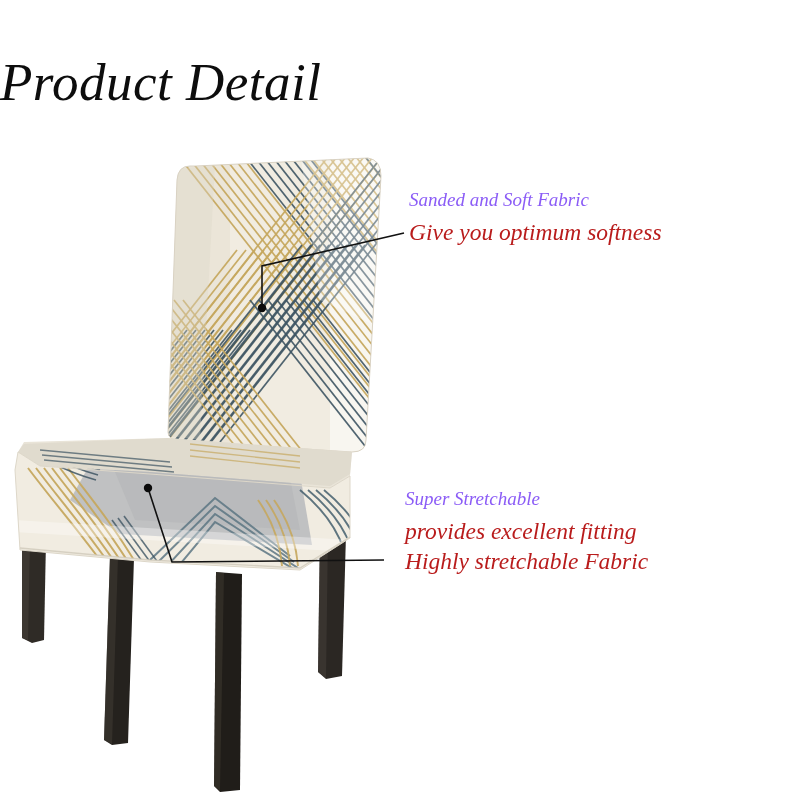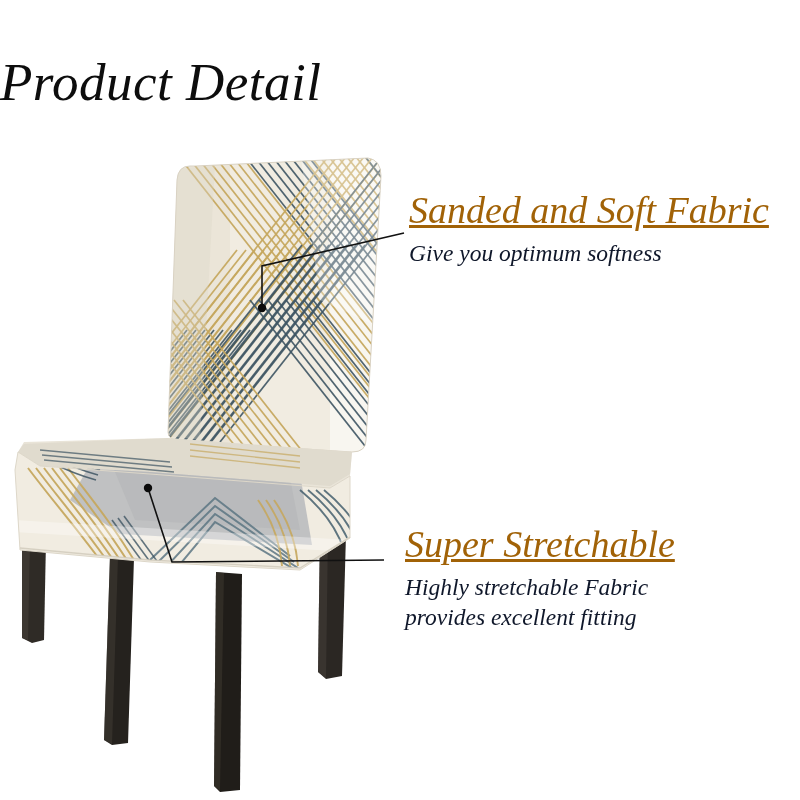--- a/index.html
+++ b/index.html
@@ -29,38 +29,37 @@
     color: #0d0d0d;
     white-space: nowrap;
   }
   .callout {
     position: absolute;
   }
   .callout-heading {
     font-family: "Liberation Serif", "DejaVu Serif", serif;
     font-style: italic;
     font-weight: 400;
-    font-size: 38px;
-    color: #a16207;
+    font-size: 19px;
+    color: #8b5cf6;
     white-space: nowrap;
     line-height: 1.1;
-    text-decoration: underline;
   }
   .callout-body {
     font-family: "Liberation Serif", "DejaVu Serif", serif;
     font-style: italic;
     font-weight: 400;
     font-size: 23.5px;
-    color: #0f172a;
+    color: #b91c1c;
     line-height: 1.3;
     white-space: nowrap;
     margin-top: 6px;
   }
   #callout-1 { left: 409px; top: 190px; }
-  #callout-2 { left: 405px; top: 524px; }
+  #callout-2 { left: 405px; top: 489px; }
 
   #chair-svg, #leader-svg {
     position: absolute;
     left: 0;
     top: 0;
     width: 800px;
     height: 800px;
   }
   #leader-svg { pointer-events: none; }
 </style>
@@ -286,18 +285,18 @@
   <div id="callout-1" class="callout">
     <div class="callout-heading">Sanded and Soft Fabric</div>
     <div class="callout-body">
       <div>Give you optimum softness</div>
     </div>
   </div>
 
   <div id="callout-2" class="callout">
     <div class="callout-heading">Super Stretchable</div>
     <div class="callout-body">
+      <div>provides excellent fitting</div>
       <div>Highly stretchable Fabric</div>
-      <div>provides excellent fitting</div>
     </div>
   </div>
 
 </div>
 
 </body></html>

